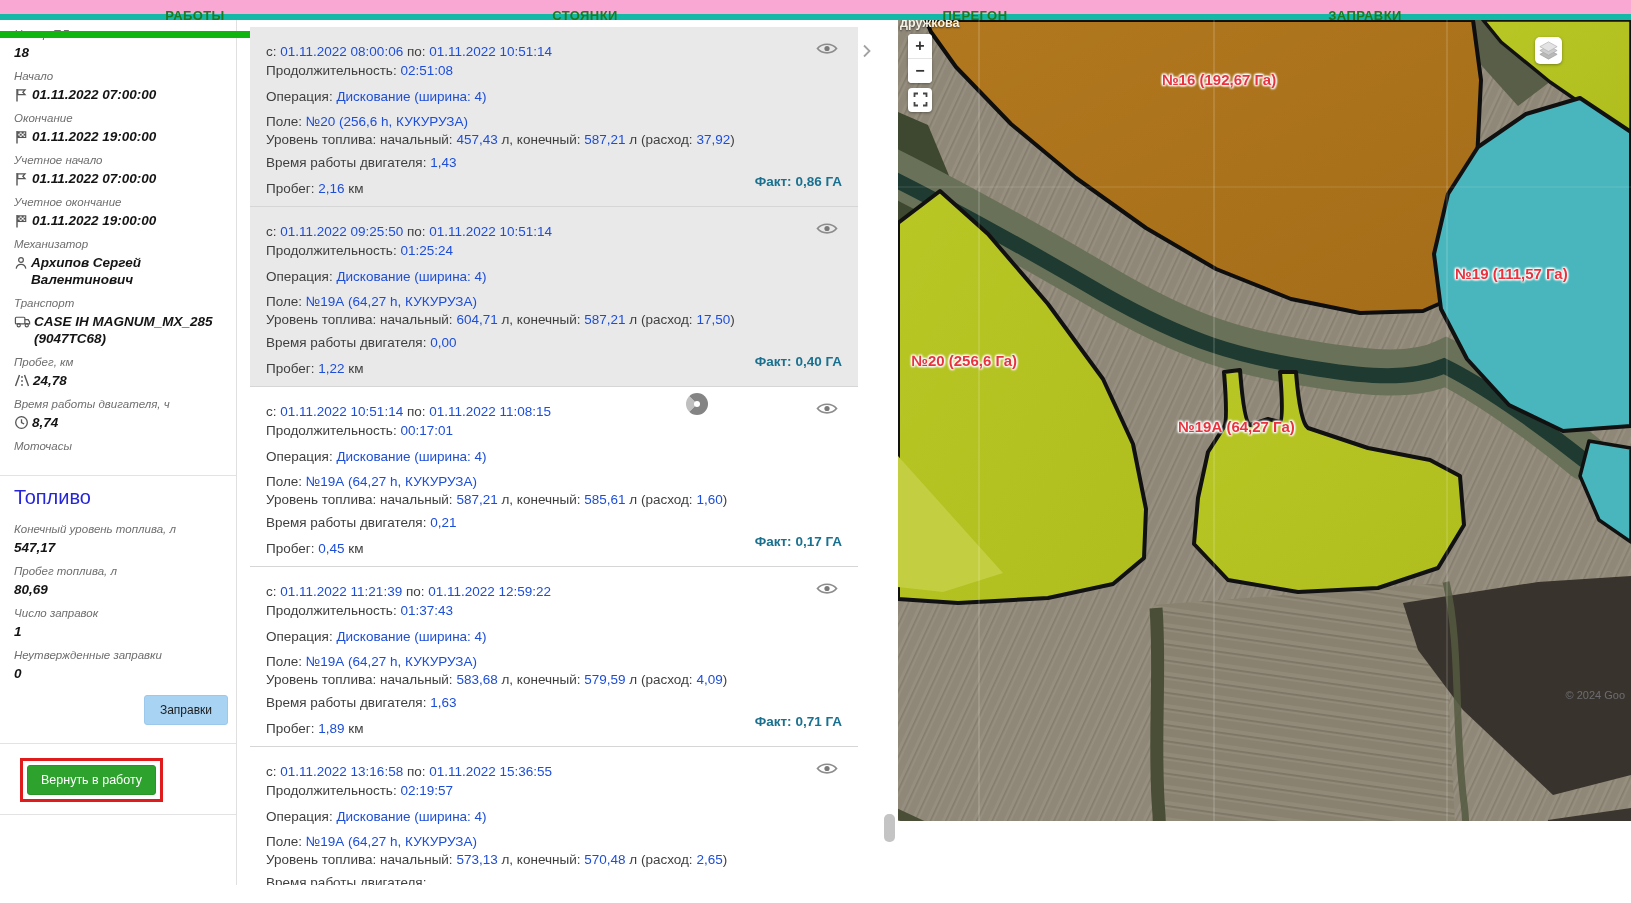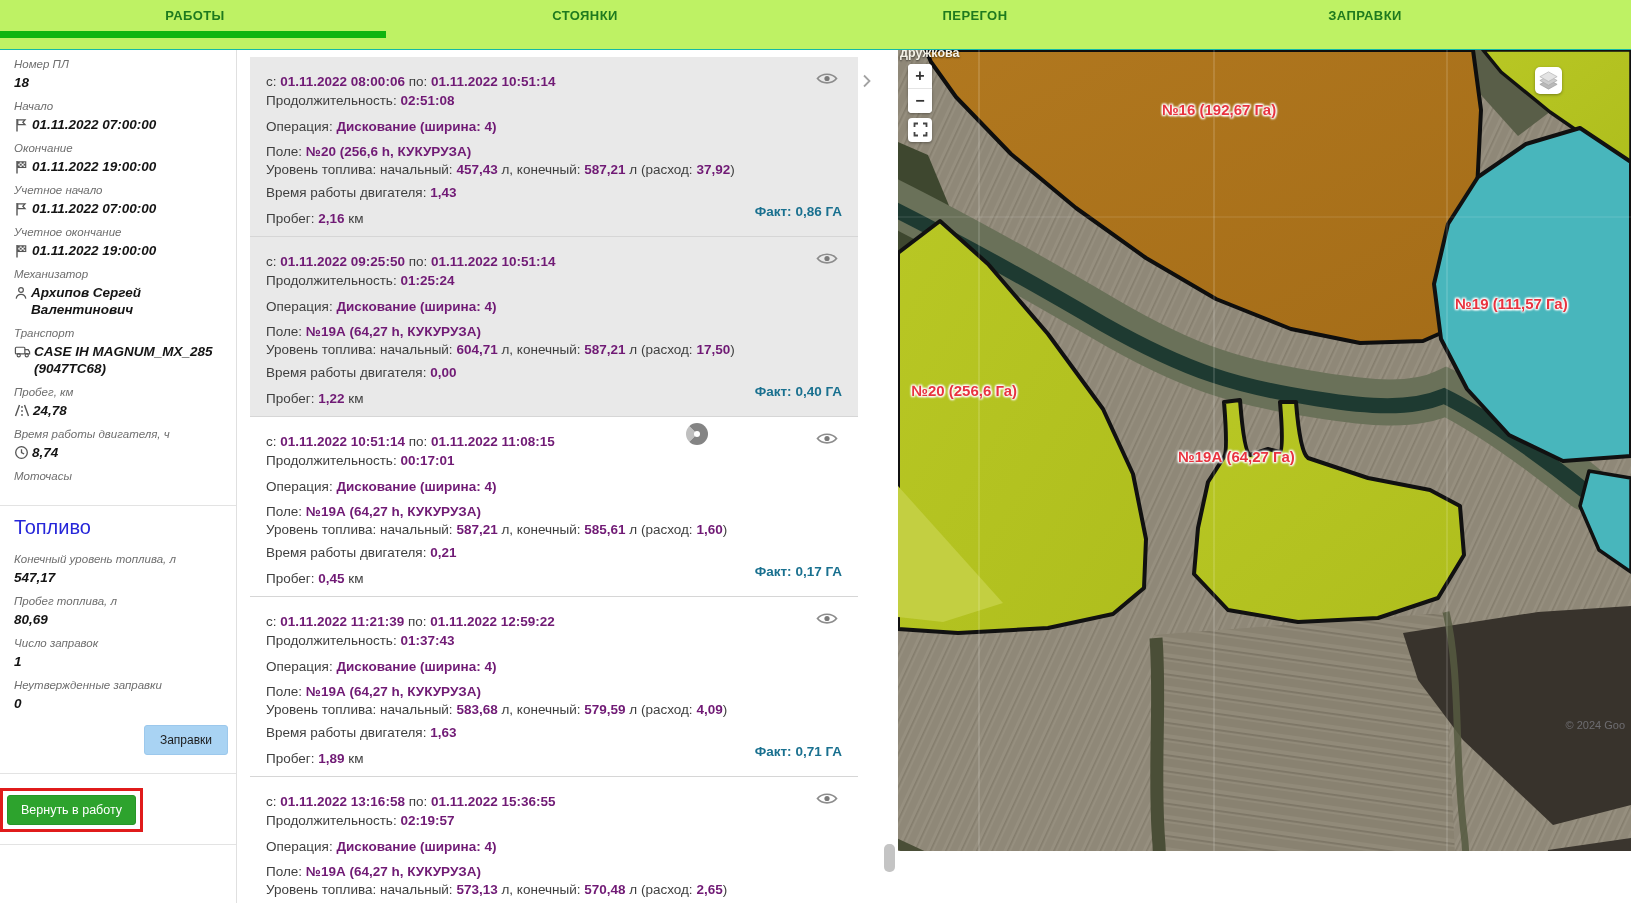--- a/index.html
+++ b/index.html
@@ -1,21 +1,21 @@
 <!DOCTYPE html>
 <html><head>
 <meta charset="utf-8">
 <style>
   * { margin:0; padding:0; box-sizing:border-box; }
   html,body { width:1631px; height:903px; overflow:hidden; background:#fff;
     font-family:"Liberation Sans", sans-serif; }
 
   
-  .tabbar { position:relative; height:50px; background:#bef264; display:flex;
-    border-bottom:1px solid #14b8a6; }
+  .tabbar { position:relative; height:20px; background:#f9a8d4; display:flex;
+    border-bottom:6px solid #14b8a6; }
   .tab { position:relative; width:390px; height:38px; cursor:pointer; }
   .tab span { display:block; text-align:center; padding-top:8px;
     color:#1e7a1e; font-size:13px; font-weight:bold; letter-spacing:.4px; }
   .tab .underline { display:none; position:absolute; left:0; right:4px; bottom:0; height:7px;
     background:#10b510; }
   .tab.active .underline { display:block; }
 
   
   .content { display:flex; height:865px; }
 
@@ -24,31 +24,31 @@
   .sbf { margin:0 10px 9px 14px;font-style:italic; }
   .sbf-label { font-size:11.5px; color:#6e6e6e; margin-bottom:4px; }
   .sbf-value { font-size:13.5px; color:#141414; display:flex; align-items:flex-start; min-height:10px; }
   .sbf-value b { font-weight:bold; line-height:17px; }
   .sbf-icon { display:inline-flex; margin-right:3px; margin-top:1px; flex:none; }
   .sb-divider { border-top:1px solid #e3e3e3; margin:6px 0 10px 0; }
   .fuel-title { font-size:20px; font-weight:400; color:#2626d9; margin:2px 0 14px 14px; }
   .refuel-row { text-align:right; padding:4px 8px 12px 0; }
   .refuel-btn { background:#a9d3f3; border:1px solid #9cc8ec; color:#1b1b1b; font-size:12px;
     padding:7px 15px; border-radius:3px; cursor:pointer; font-family:inherit; }
-  .return-row { padding:4px 0 6px 0; }
+  .return-row { padding:4px 0 6px 20px; }
   .red-frame { display:inline-block; border:3px solid #e01b1b; padding:4px; background:#fff; }
   .return-btn { background:#2da32d; border:1px solid #279627; color:#fff; font-size:12.5px;
     padding:7px 13px; border-radius:3px; cursor:pointer; font-family:inherit; }
 
   
   .works { width:623px; background:#fff; padding:7px 2px 0 13px; overflow:hidden; }
   .card { position:relative; min-height:178px; background:#fff; border-bottom:1px solid #d6d6d6;
     padding:15px 16px 8px 16px; font-size:13.5px; color:#3f3f3f; line-height:19px; }
   .card.gray { background:#e9e9e9; }
-  .card b { color:#701a75; font-weight:bold;margin-top:40px; }
+  .card b { color:#1d4ed8; font-weight:normal;margin-top:40px; }
   .card .r1 { margin-bottom:0; }
   .card .r2 { margin-bottom:7px; }
   .card .r3 { margin-bottom:7px; }
   .card .r4 { margin-bottom:0; line-height:18px; }
   .card .r5 { margin-bottom:5px; line-height:17px; }
   .card .r6 { margin-bottom:7px; }
   .fact { position:absolute; right:16px; bottom:15px; color:#19708f; font-weight:bold; font-size:13.5px; }
   .eye { position:absolute; right:20px; top:14px; cursor:pointer; }
   .spinner { position:absolute; right:150px; top:6px; width:22px; height:22px;
     border:8px solid #6f6f6f; border-left-color:#b4b4b4; border-radius:50%; opacity:.85; }

